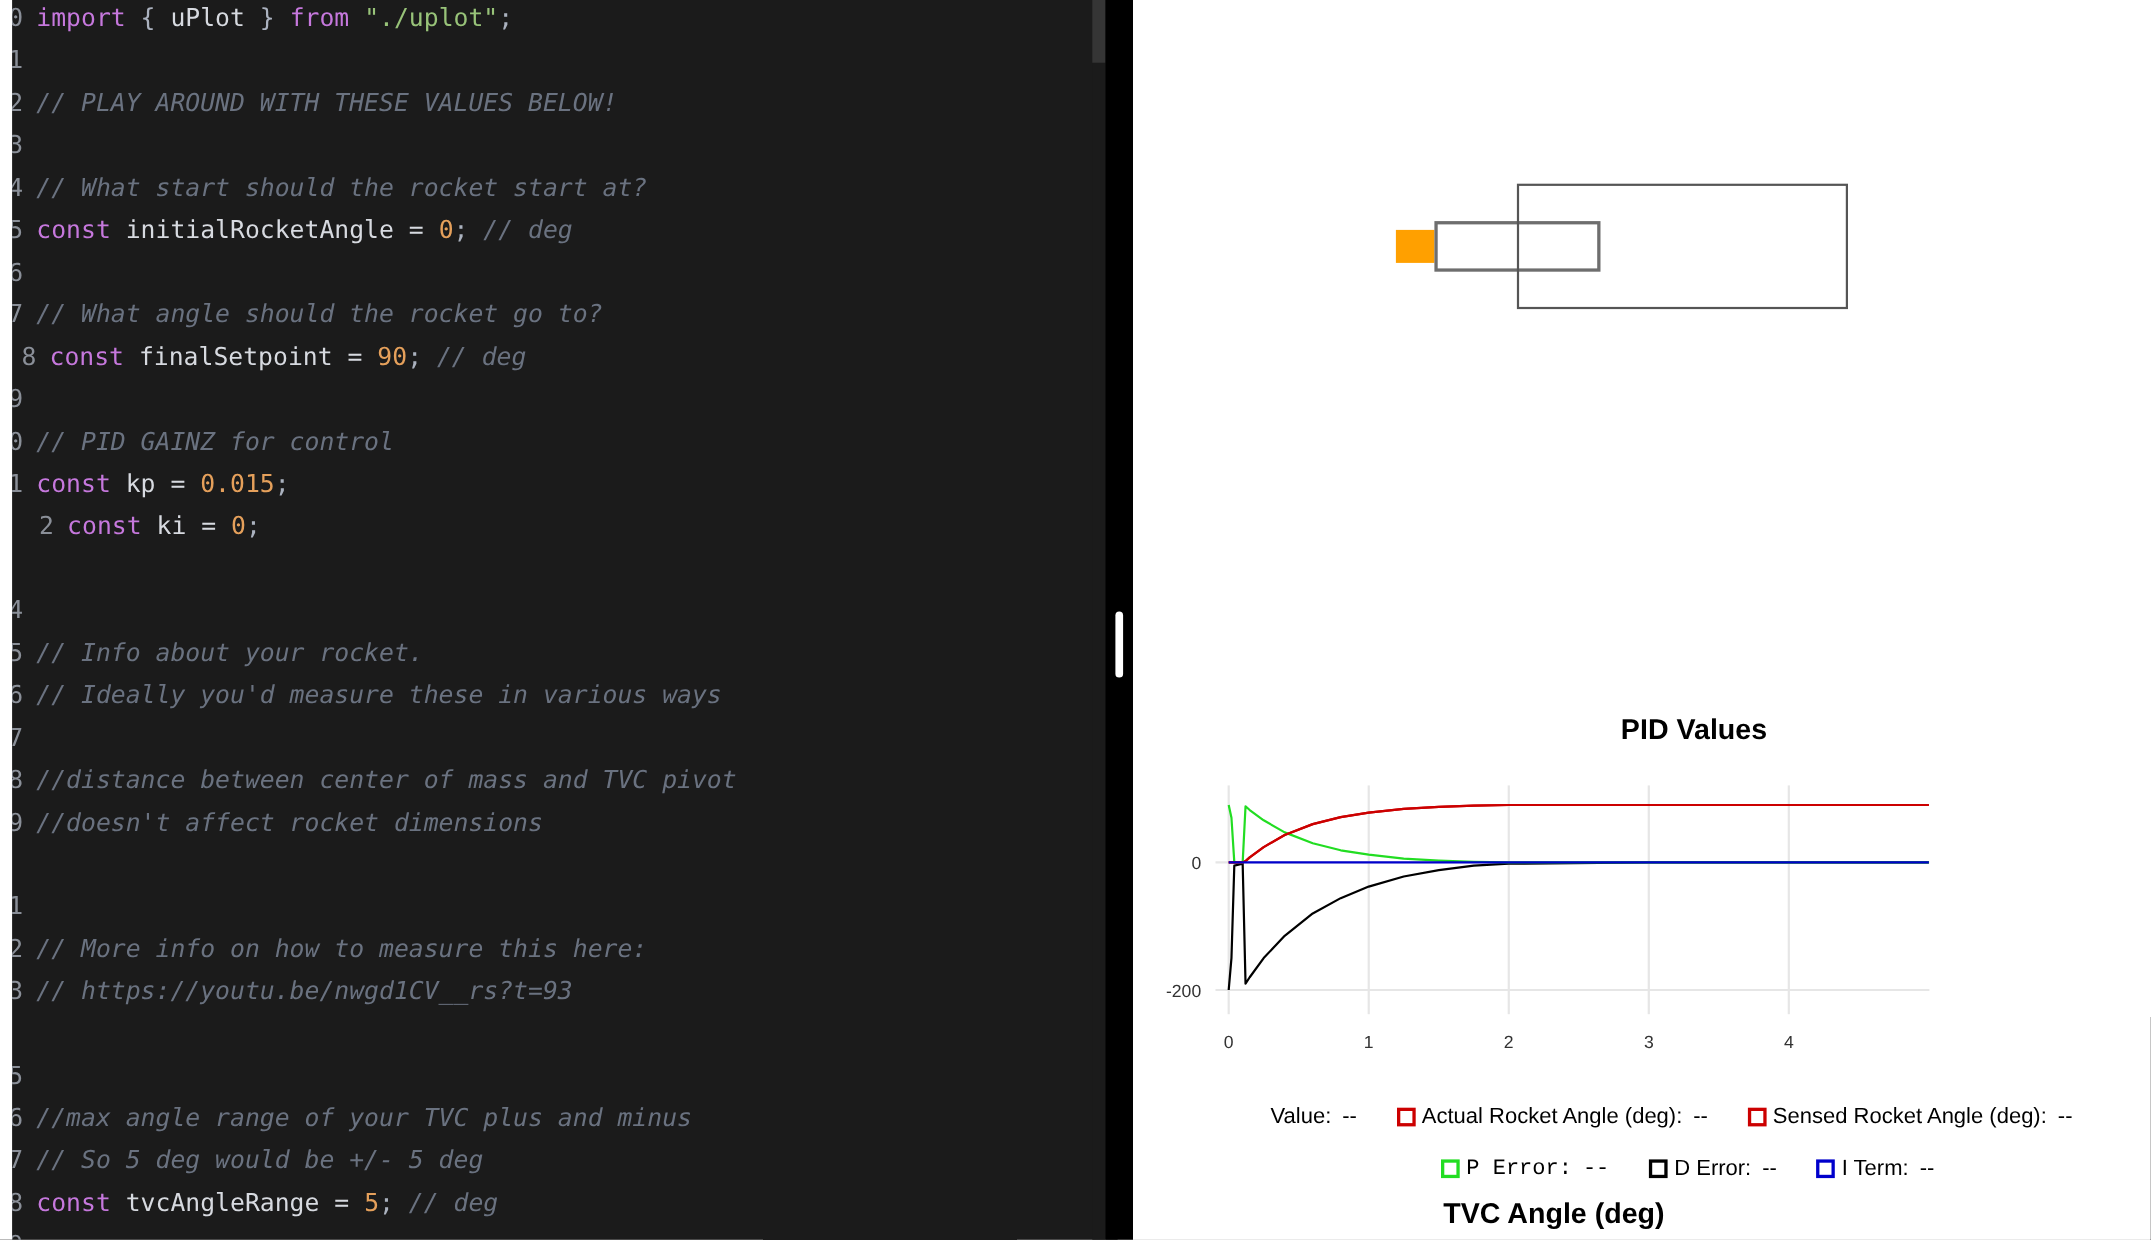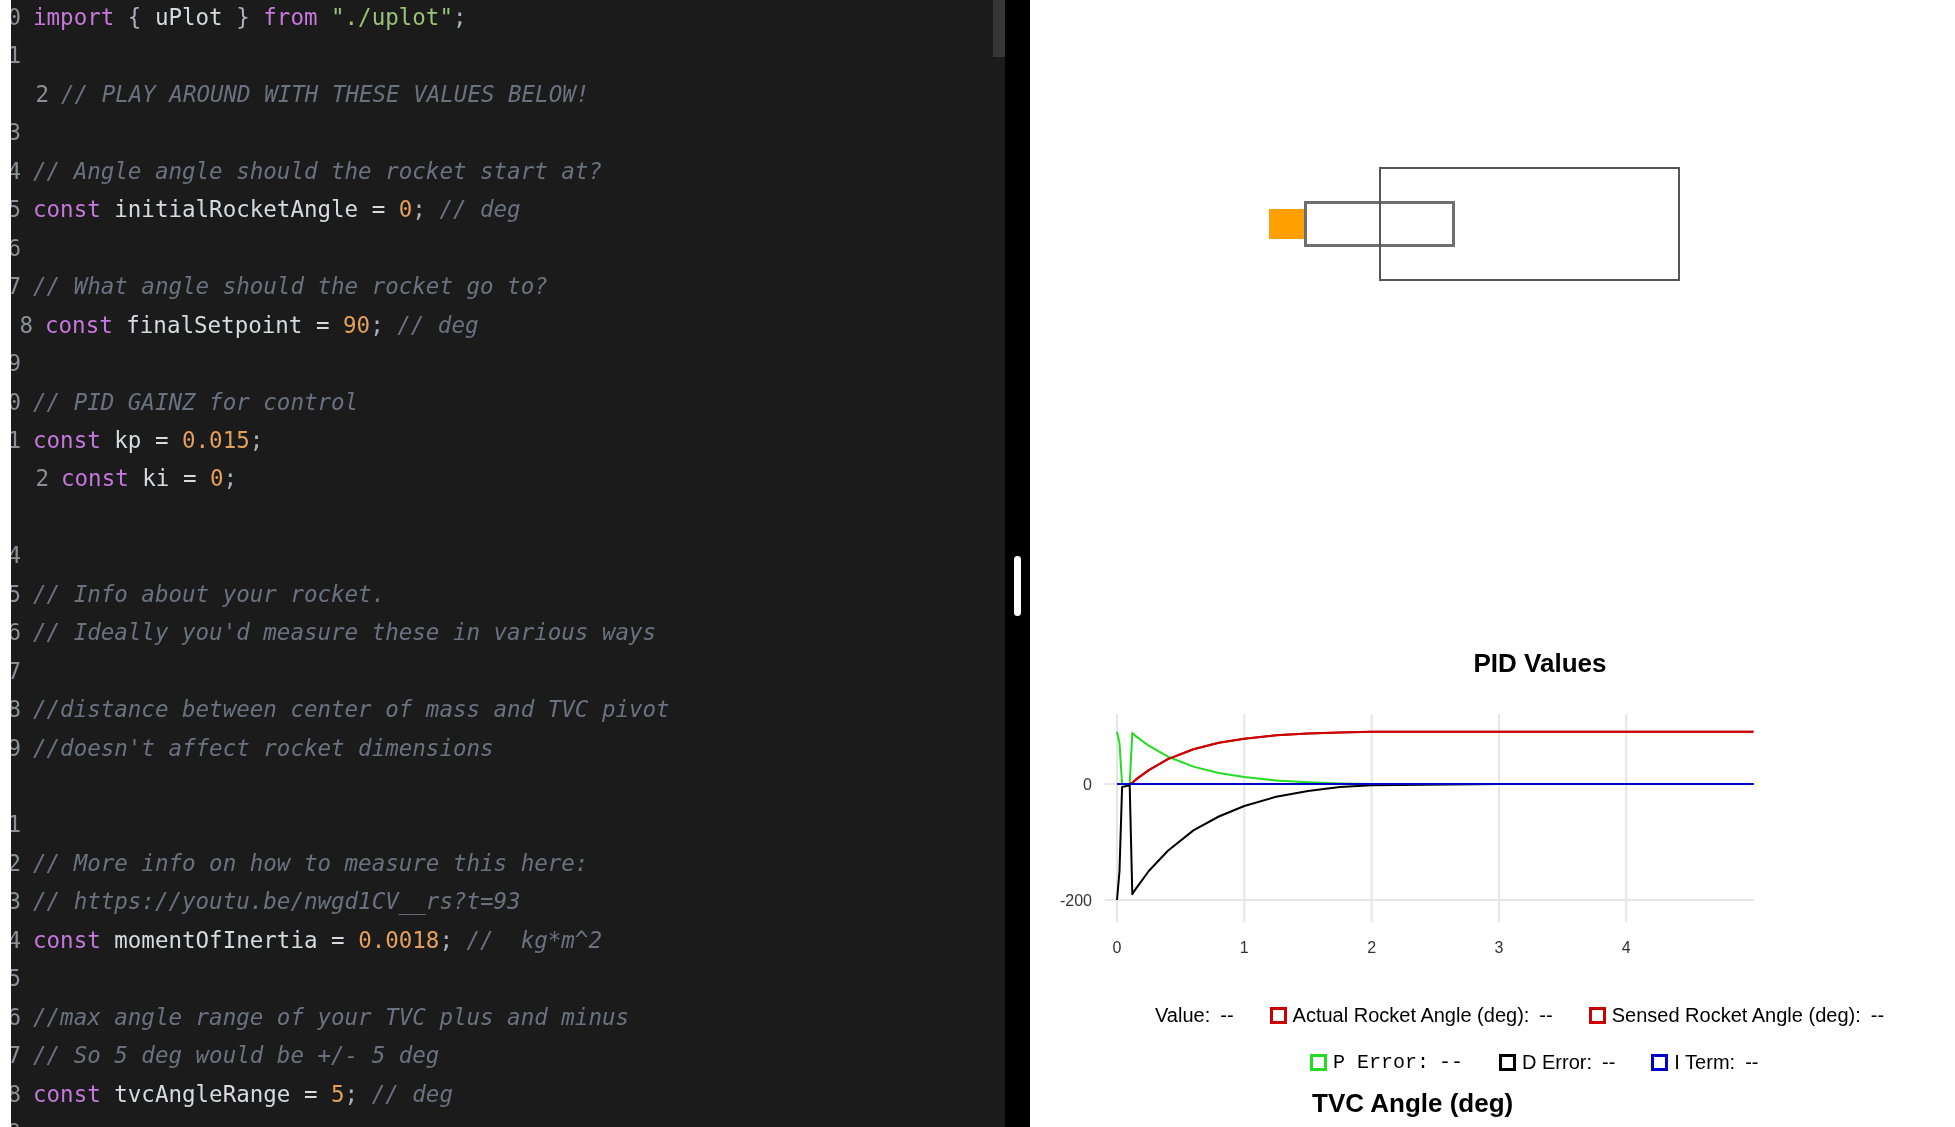--- a/index.html
+++ b/index.html
@@ -53,41 +53,40 @@
     font-weight:bold; font-size:26px; color:#000;
   }
   .tick { font-family:"Liberation Sans", sans-serif; font-size:16px; fill:#333; }
 </style>
 </head>
 <body>
 
 <div class="editor" id="editor">
     <div class="code-line" style="top: -2px;"><span class="ln">0</span><span class="code"><span class="kw">import</span><span class="punc"> { </span><span class="id">uPlot</span><span class="punc"> } </span><span class="kw">from</span><span class="punc"> </span><span class="str">"./uplot"</span><span class="punc">;</span></span></div>
     <div class="code-line" style="top: 36.45px;"><span class="ln">1</span><span class="code"></span></div>
-    <div class="code-line" style="top: 74.9px; padding-left: 28px;"><span class="ln">2</span><span class="code"><span class="cm">// PLAY AROUND WITH THESE VALUES BELOW!</span></span></div>
+    <div class="code-line" style="top: 74.9px;"><span class="ln">2</span><span class="code"><span class="cm">// PLAY AROUND WITH THESE VALUES BELOW!</span></span></div>
     <div class="code-line" style="top: 113.35px;"><span class="ln">3</span><span class="code"></span></div>
-    <div class="code-line" style="top: 151.8px;"><span class="ln">4</span><span class="code"><span class="cm">// Angle angle should the rocket start at?</span></span></div>
+    <div class="code-line" style="top: 151.8px;"><span class="ln">4</span><span class="code"><span class="cm">// What start should the rocket start at?</span></span></div>
     <div class="code-line" style="top: 190.25px;"><span class="ln">5</span><span class="code"><span class="kw">const</span><span class="id"> initialRocketAngle = </span><span class="num">0</span><span class="punc">; </span><span class="cm">// deg</span></span></div>
     <div class="code-line" style="top: 228.7px;"><span class="ln">6</span><span class="code"></span></div>
     <div class="code-line" style="top: 267.15px;"><span class="ln">7</span><span class="code"><span class="cm">// What angle should the rocket go to?</span></span></div>
     <div class="code-line" style="top: 305.6px; margin-left: 12px;"><span class="ln">8</span><span class="code"><span class="kw">const</span><span class="id"> finalSetpoint = </span><span class="num">90</span><span class="punc">; </span><span class="cm">// deg</span></span></div>
     <div class="code-line" style="top: 344.05px;"><span class="ln">9</span><span class="code"></span></div>
     <div class="code-line" style="top: 382.5px;"><span class="ln">0</span><span class="code"><span class="cm">// PID GAINZ for control</span></span></div>
     <div class="code-line" style="top: 420.95px;"><span class="ln">1</span><span class="code"><span class="kw">const</span><span class="id"> kp = </span><span class="num">0.015</span><span class="punc">;</span></span></div>
     <div class="code-line" style="top: 459.4px; padding-left: 28px;"><span class="ln">2</span><span class="code"><span class="kw">const</span><span class="id"> ki = </span><span class="num">0</span><span class="punc">;</span></span></div>
     <div class="code-line" style="top: 536.3px;"><span class="ln">4</span><span class="code"></span></div>
     <div class="code-line" style="top: 574.75px;"><span class="ln">5</span><span class="code"><span class="cm">// Info about your rocket.</span></span></div>
     <div class="code-line" style="top: 613.2px;"><span class="ln">6</span><span class="code"><span class="cm">// Ideally you'd measure these in various ways</span></span></div>
     <div class="code-line" style="top: 651.65px;"><span class="ln">7</span><span class="code"></span></div>
     <div class="code-line" style="top: 690.1px;"><span class="ln">8</span><span class="code"><span class="cm">//distance between center of mass and TVC pivot</span></span></div>
     <div class="code-line" style="top: 728.55px;"><span class="ln">9</span><span class="code"><span class="cm">//doesn't affect rocket dimensions</span></span></div>
     <div class="code-line" style="top: 805.45px;"><span class="ln">1</span><span class="code"></span></div>
     <div class="code-line" style="top: 843.9px;"><span class="ln">2</span><span class="code"><span class="cm">// More info on how to measure this here:</span></span></div>
     <div class="code-line" style="top: 882.35px;"><span class="ln">3</span><span class="code"><span class="cm">// https://youtu.be/nwgd1CV__rs?t=93</span></span></div>
-    <div class="code-line" style="top: 920.8px;"><span class="ln">4</span><span class="code"><span class="kw">const</span><span class="id"> momentOfInertia = </span><span class="num">0.0018</span><span class="punc">; </span><span class="cm">//  kg*m^2</span></span></div>
     <div class="code-line" style="top: 959.25px;"><span class="ln">5</span><span class="code"></span></div>
     <div class="code-line" style="top: 997.7px;"><span class="ln">6</span><span class="code"><span class="cm">//max angle range of your TVC plus and minus</span></span></div>
     <div class="code-line" style="top: 1036.15px;"><span class="ln">7</span><span class="code"><span class="cm">// So 5 deg would be +/- 5 deg</span></span></div>
     <div class="code-line" style="top: 1074.6px;"><span class="ln">8</span><span class="code"><span class="kw">const</span><span class="id"> tvcAngleRange = </span><span class="num">5</span><span class="punc">; </span><span class="cm">// deg</span></span></div>
     <div class="code-line" style="top: 1113.05px;"><span class="ln">9</span><span class="code"></span></div>
   </div>
 <div class="scrollbar-track"></div>
 <div class="scrollbar-thumb"></div>
 
 <div class="splitter"></div>

